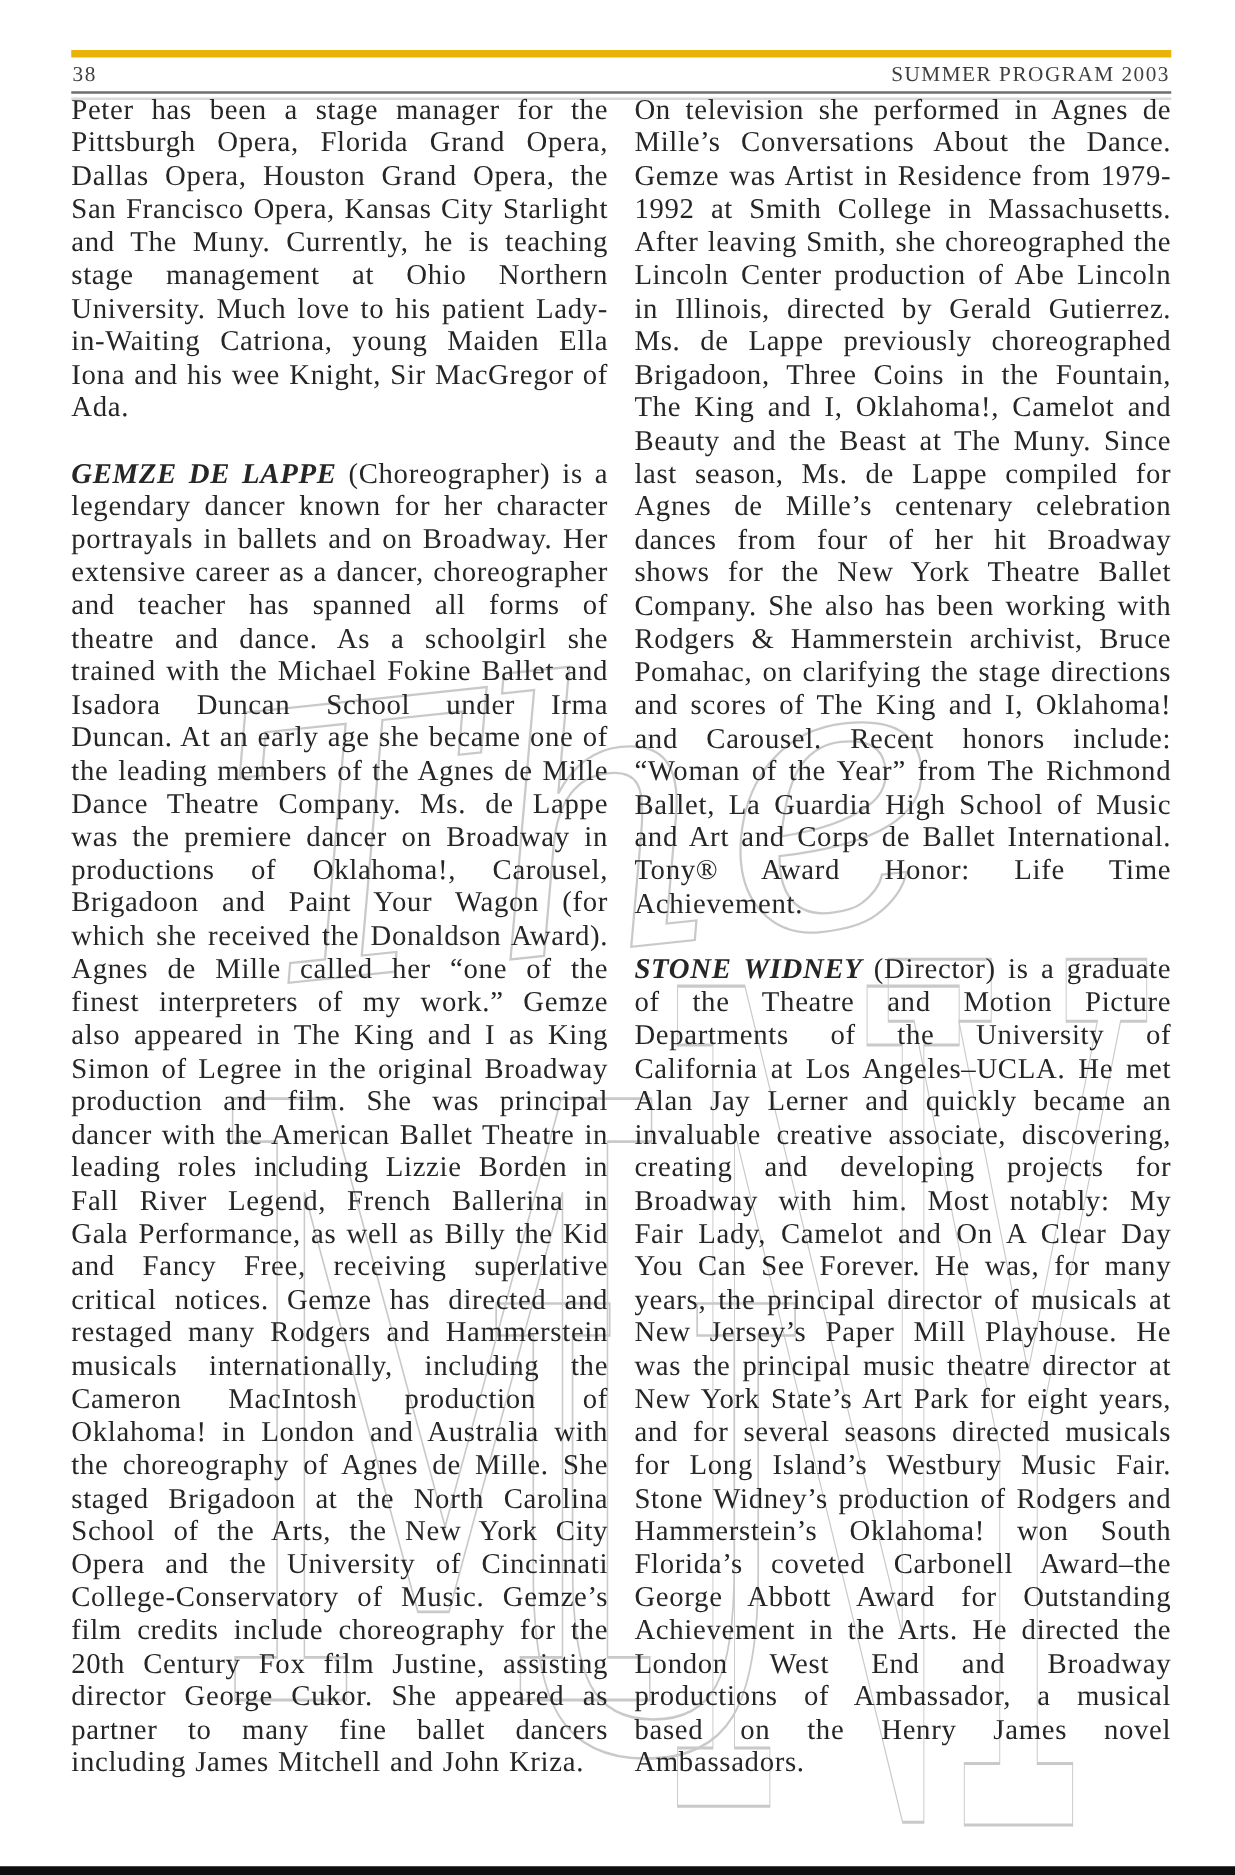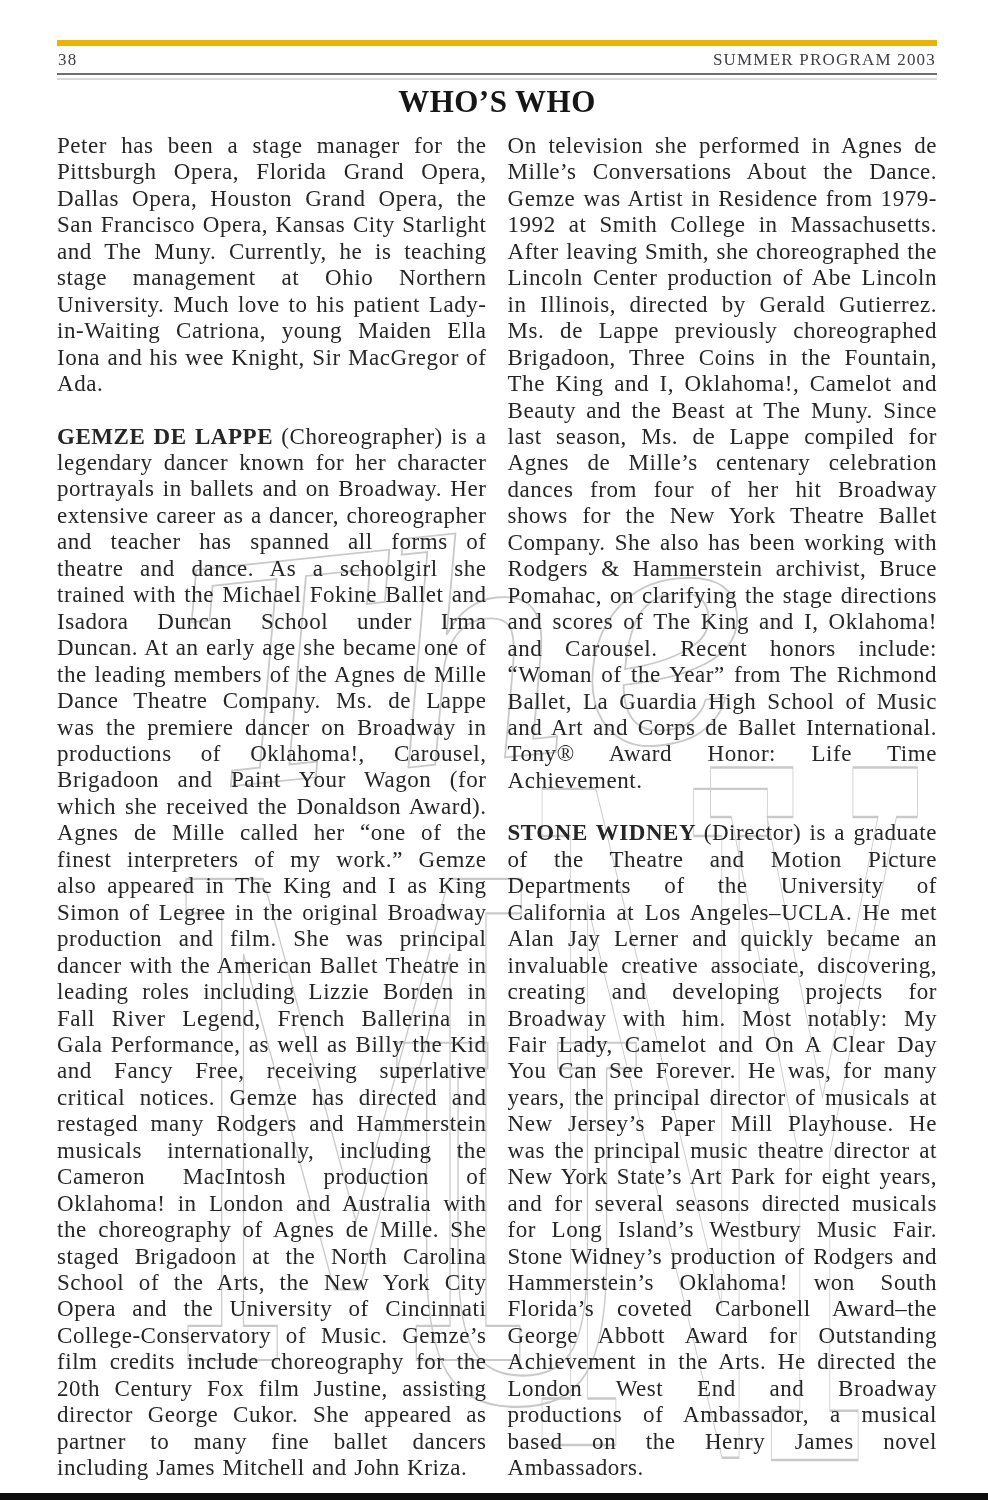--- a/index.html
+++ b/index.html
@@ -24,21 +24,21 @@
     text-align:center;font-size:31px;font-weight:bold;color:#161616;
     letter-spacing:0.5px;margin:9px 0 13px;
   }
   .columns{display:flex;gap:21px;}
   .col{
     width:429.5px;font-size:23px;line-height:26.45px;color:#262626;
     text-align:justify;letter-spacing:0.55px;word-spacing:1px;
   }
   .col p{margin:0 0 26px;}
   .col p:last-child{margin-bottom:0;}
-  .b{font-weight:bold;}
+  .b{font-weight:bold;font-style:italic;}
   .i{}
   .bottom-bar{
     position:absolute;left:0;right:0;bottom:0;height:7px;background:#0e0e0e;z-index:2;
   }
 </style>
 </head>
 <body>
 
 <svg class="wm" width="988" height="1500" viewBox="0 0 988 1500" aria-hidden="true">
   <text transform="translate(195,790) rotate(-6)" font-size="300" font-style="italic" vector-effect="non-scaling-stroke">The</text>
@@ -50,21 +50,20 @@
 
 <div class="content">
   <header>
     <div class="header-row">
       <span>38</span>
       <span>SUMMER PROGRAM 2003</span>
     </div>
     <div class="rule-bottom"></div>
   </header>
 
-  <h1 class="page-title">WHO’S WHO</h1>
 
   <main class="columns">
     <div class="col" id="col-left">
         <p><span>Peter has been a stage manager for the Pittsburgh Opera, Florida Grand Opera, Dallas Opera, Houston Grand Opera, the San Francisco Opera, Kansas City Starlight and The Muny. Currently, he is teaching stage management at Ohio Northern University. Much love to his patient Lady-in-Waiting Catriona, young Maiden Ella Iona and his wee Knight, Sir MacGregor of Ada.</span></p>
         <p><span class="b">GEMZE DE LAPPE </span><span>(</span><span class="i">Choreographer</span><span>) is a legendary dancer known for her character portrayals in ballets and on Broadway. Her extensive career as a dancer, choreographer and teacher has spanned all forms of theatre and dance. As a schoolgirl she trained with the Michael Fokine Ballet and Isadora Duncan School under Irma Duncan. At an early age she became one of the leading members of the Agnes de Mille Dance Theatre Company. Ms. de Lappe was the premiere dancer on Broadway in productions of </span><span class="i">Oklahoma!, Carousel, Brigadoon</span><span> and </span><span class="i">Paint Your Wagon</span><span> (for which she received the Donaldson Award). Agnes de Mille called her “one of the finest interpreters of my work.” Gemze also appeared in </span><span class="i">The King and I</span><span> as King Simon of Legree in the original Broadway production and film. She was principal dancer with the American Ballet Theatre in leading roles including Lizzie Borden in </span><span class="i">Fall River Legend</span><span>, French Ballerina in </span><span class="i">Gala Performance</span><span>, as well as </span><span class="i">Billy the Kid</span><span> and </span><span class="i">Fancy Free</span><span>, receiving superlative critical notices. Gemze has directed and restaged many Rodgers and Hammerstein musicals internationally, including the Cameron MacIntosh production of </span><span class="i">Oklahoma!</span><span> in London and Australia with the choreography of Agnes de Mille. She staged </span><span class="i">Brigadoon</span><span> at the North Carolina School of the Arts, the New York City Opera and the University of Cincinnati College-Conservatory of Music. Gemze’s film credits include choreography for the 20th Century Fox film </span><span class="i">Justine</span><span>, assisting director George Cukor. She appeared as partner to many fine ballet dancers including James Mitchell and John Kriza.</span></p>
       </div>
     <div class="col" id="col-right">
         <p><span>On television she performed in Agnes de Mille’s </span><span class="i">Conversations About the Dance</span><span>. Gemze was Artist in Residence from 1979-1992 at Smith College in Massachusetts. After leaving Smith, she choreographed the Lincoln Center production of </span><span class="i">Abe Lincoln in Illinois</span><span>, directed by Gerald Gutierrez. Ms. de Lappe previously choreographed </span><span class="i">Brigadoon, Three Coins in the Fountain, The King and I, Oklahoma!, Camelot</span><span> and </span><span class="i">Beauty and the Beast</span><span> at The Muny. Since last season, Ms. de Lappe compiled for Agnes de Mille’s centenary celebration dances from four of her hit Broadway shows for the New York Theatre Ballet Company. She also has been working with Rodgers &amp; Hammerstein archivist, Bruce Pomahac, on clarifying the stage directions and scores of </span><span class="i">The King and I, Oklahoma!</span><span> and </span><span class="i">Carousel</span><span>. Recent honors include: “Woman of the Year” from The Richmond Ballet, La Guardia High School of Music and Art and Corps de Ballet International. Tony® Award Honor: Life Time Achievement.</span></p>
         <p><span class="b">STONE WIDNEY </span><span>(</span><span class="i">Director</span><span>) is a graduate of the Theatre and Motion Picture Departments of the University of California at Los Angeles–UCLA. He met Alan Jay Lerner and quickly became an invaluable creative associate, discovering, creating and developing projects for Broadway with him. Most notably: </span><span class="i">My Fair Lady, Camelot</span><span> and </span><span class="i">On A Clear Day You Can See Forever</span><span>. He was, for many years, the principal director of musicals at New Jersey’s Paper Mill Playhouse. He was the principal music theatre director at New York State’s Art Park for eight years, and for several seasons directed musicals for Long Island’s Westbury Music Fair. Stone Widney’s production of Rodgers and Hammerstein’s </span><span class="i">Oklahoma!</span><span> won South Florida’s coveted Carbonell Award–the George Abbott Award for Outstanding Achievement in the Arts. He directed the London West End and Broadway productions of </span><span class="i">Ambassador</span><span>, a musical based on the Henry James novel </span><span class="i">Ambassadors</span><span>.</span></p>
       </div>

